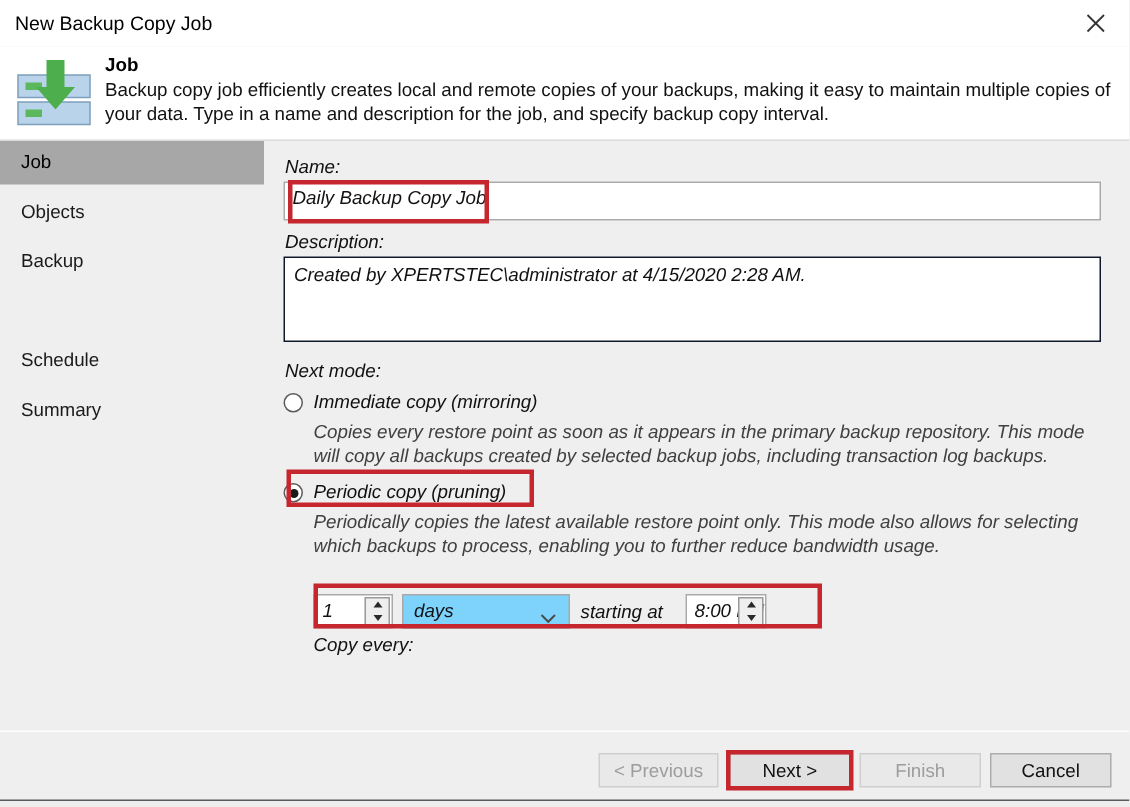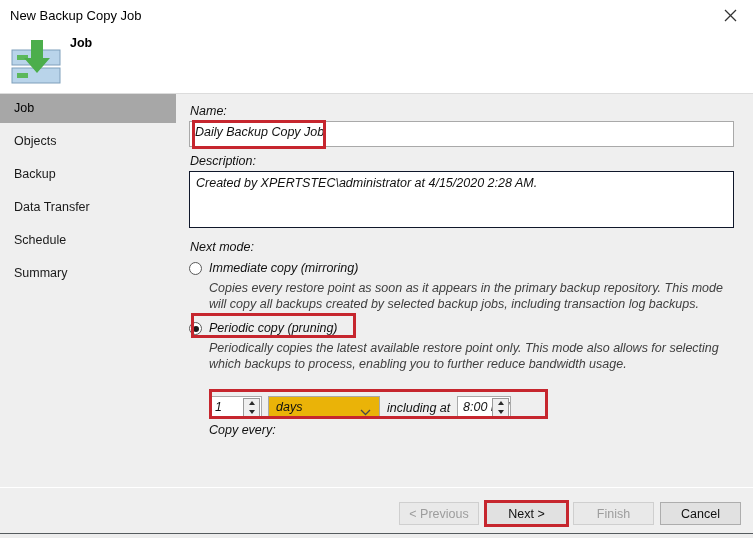--- a/index.html
+++ b/index.html
@@ -212,21 +212,21 @@
     border-bottom: 4px solid #2a2a2a;
   }
   .tri-dn {
     width: 0; height: 0;
     border-left: 3.5px solid transparent;
     border-right: 3.5px solid transparent;
     border-top: 4px solid #2a2a2a;
   }
   .combo {
     position: absolute;
-    background: #eab308;
+    background: #7dd3fc;
     border: 1px solid #a9a9a9;
     box-sizing: border-box;
   }
   .combo .val {
     position: absolute;
     left: 7px; top: 3px;
     font-size: 12.5px;
     color: #111;
   }
   .combo .chev {
@@ -303,28 +303,28 @@
       <rect x="2" y="11" width="48" height="15" fill="#b9d4ea" stroke="#7e9fbb" stroke-width="1"></rect>
       <rect x="7" y="16" width="11" height="5" fill="#5cb85c"></rect>
 
       <rect x="2" y="29" width="48" height="15" fill="#b9d4ea" stroke="#7e9fbb" stroke-width="1"></rect>
       <rect x="7" y="34" width="11" height="5" fill="#5cb85c"></rect>
 
       <polygon points="21,1 33,1 33,19 40,19 27,34 14,19 21,19" fill="#4cae4c"></polygon>
     </svg>
   </div>
   <div class="header-title">Job</div>
+  <div class="header-desc">Backup copy job efficiently creates local and remote copies of your backups, making it easy to maintain multiple copies of your data. Type in a name and description for the job, and specify backup copy interval.</div>
 </div>
 <div class="header-sep"></div>
 
 <div class="sidebar">
   <div class="sidebar-item selected" style="top:0px;">Job</div>
   <div class="sidebar-item" style="top:33px;">Objects</div>
   <div class="sidebar-item" style="top:66px;">Backup</div>
-  <div class="sidebar-item" style="top:99px;">Data Transfer</div>
   <div class="sidebar-item" style="top:132px;">Schedule</div>
   <div class="sidebar-item" style="top:165px;">Summary</div>
 </div>
 
 <div class="main">
 
   <div class="field-label" style="left:14px; top:10px;">Name:</div>
   <div class="textbox" style="left:13px; top:27px; width:545px; height:26px;">Daily Backup Copy Job</div>
 
   <div class="field-label" style="left:14px; top:60px;">Description:</div>
@@ -362,21 +362,21 @@
 
   <div class="combo" style="left:92px; top:302px; width:112px; height:23px;">
     <span class="val">days</span>
     <span class="chev">
       <svg width="11" height="7" viewBox="0 0 11 7" aria-hidden="true">
         <polyline points="1,1 5.5,5.5 10,1" fill="none" stroke="#4a4a4a" stroke-width="1.3"></polyline>
       </svg>
     </span>
   </div>
 
-  <div class="field-label" style="left:211px; top:307px;">including at</div>
+  <div class="field-label" style="left:211px; top:307px;">starting at</div>
 
   <div class="spinner" style="left:281px; top:302px; width:54px; height:23px;">
     <span class="val">8:00 PM</span>
     <span class="spin-btns">
       <span class="up">
           <span class="tri-up"></span>
         </span>
       <span class="dn">
           <span class="tri-dn"></span>
         </span>

